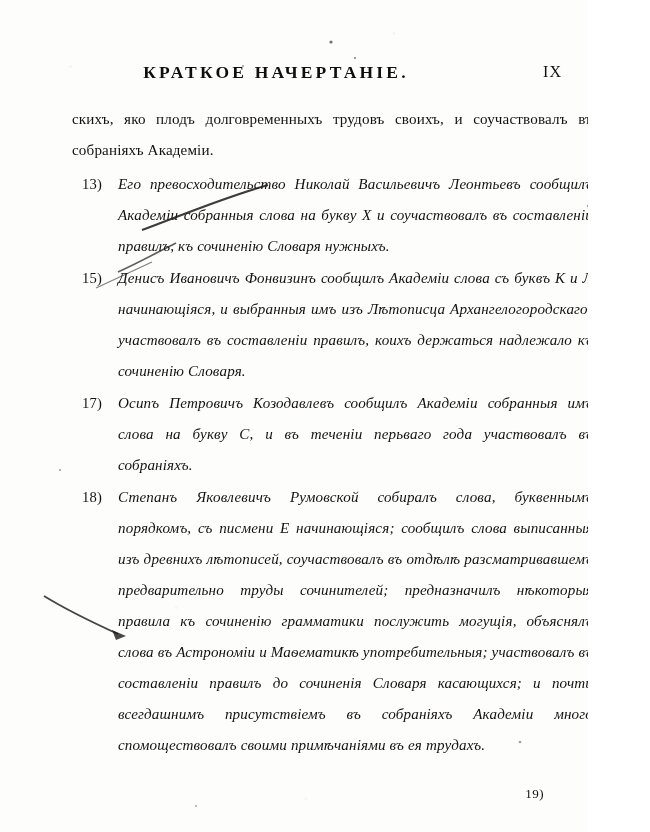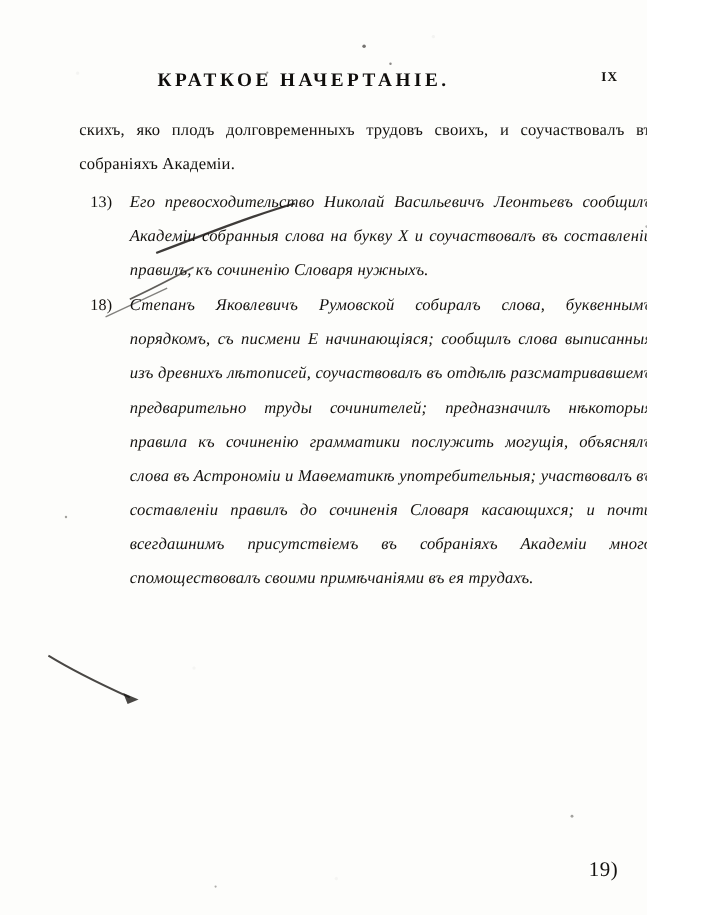--- a/index.html
+++ b/index.html
@@ -45,23 +45,23 @@
     font-size: 17.5px;
     letter-spacing: 3.2px;
     font-weight: 600;
     color: #100e0c;
     transform: translateX(-18px);
   }
   .folio {
     position: absolute;
     right: 26px;
     top: 1px;
-    font-size: 12px;
+    font-size: 16px;
     letter-spacing: 1px;
-    font-weight: 700;
+    font-weight: 400;
   }
 
   .body {
     position: absolute;
     top: 104px;
     left: 60px;
     width: 533px;
   }
 
   .para {
@@ -89,23 +89,23 @@
   .indent-para {
     padding-left: 46px;
   }
   .indent-para .txt {
     text-indent: 0;
     font-style: italic;
   }
 
   .footnum {
     position: absolute;
-    right: 26px;
+    right: 44px;
     bottom: 30px;
-    font-size: 19px;
+    font-size: 13px;
     letter-spacing: 0.5px;
   }
 
   
   .marks {
     position: absolute;
     inset: 0;
     pointer-events: none;
   }
 </style>
@@ -126,22 +126,30 @@
     </p>
 
     <div class="indent-para">
 
       <p class="para">
         <span class="num">13)</span>
         <span class="txt">Его превосходительство Николай Васильевичъ Леонтьевъ сообщилъ Академіи собранныя слова на букву X и соучаствовалъ въ составленіи правилъ, къ сочиненію Словаря нужныхъ.</span>
       </p>
 
 
+      <p class="para">
+        <span class="num">15)</span>
+        <span class="txt">Денисъ Ивановичъ Фонвизинъ сообщилъ Академіи слова съ буквъ К и Л начинающіяся, и выбранныя имъ изъ Лѣтописца Архангелогородскаго; участвовалъ въ составленіи правилъ, коихъ держаться надлежало къ сочиненію Словаря.</span>
+      </p>
 
 
+      <p class="para">
+        <span class="num">17)</span>
+        <span class="txt">Осипъ Петровичъ Козодавлевъ сообщилъ Академіи собранныя имъ слова на букву С, и въ теченіи перьваго года участвовалъ въ собраніяхъ.</span>
+      </p>
 
       <p class="para">
         <span class="num">18)</span>
         <span class="txt">Степанъ Яковлевичъ Румовской собиралъ слова, буквеннымъ порядкомъ, съ писмени Е начинающіяся; сообщилъ слова выписанныя изъ древнихъ лѣтописей, соучаствовалъ въ отдѣлѣ разсматривавшемъ предварительно труды сочинителей; предназначилъ нѣкоторыя правила къ сочиненію грамматики послужить могущія, объяснялъ слова въ Астрономіи и Маѳематикѣ употребительныя; участвовалъ въ составленіи правилъ до сочиненія Словаря касающихся; и почти всегдашнимъ присутствіемъ въ собраніяхъ Академіи много спомоществовалъ своими примѣчаніями въ ея трудахъ.</span>
       </p>
 
     </div>
   </div>
 
   <div class="footnum">19)</div>

